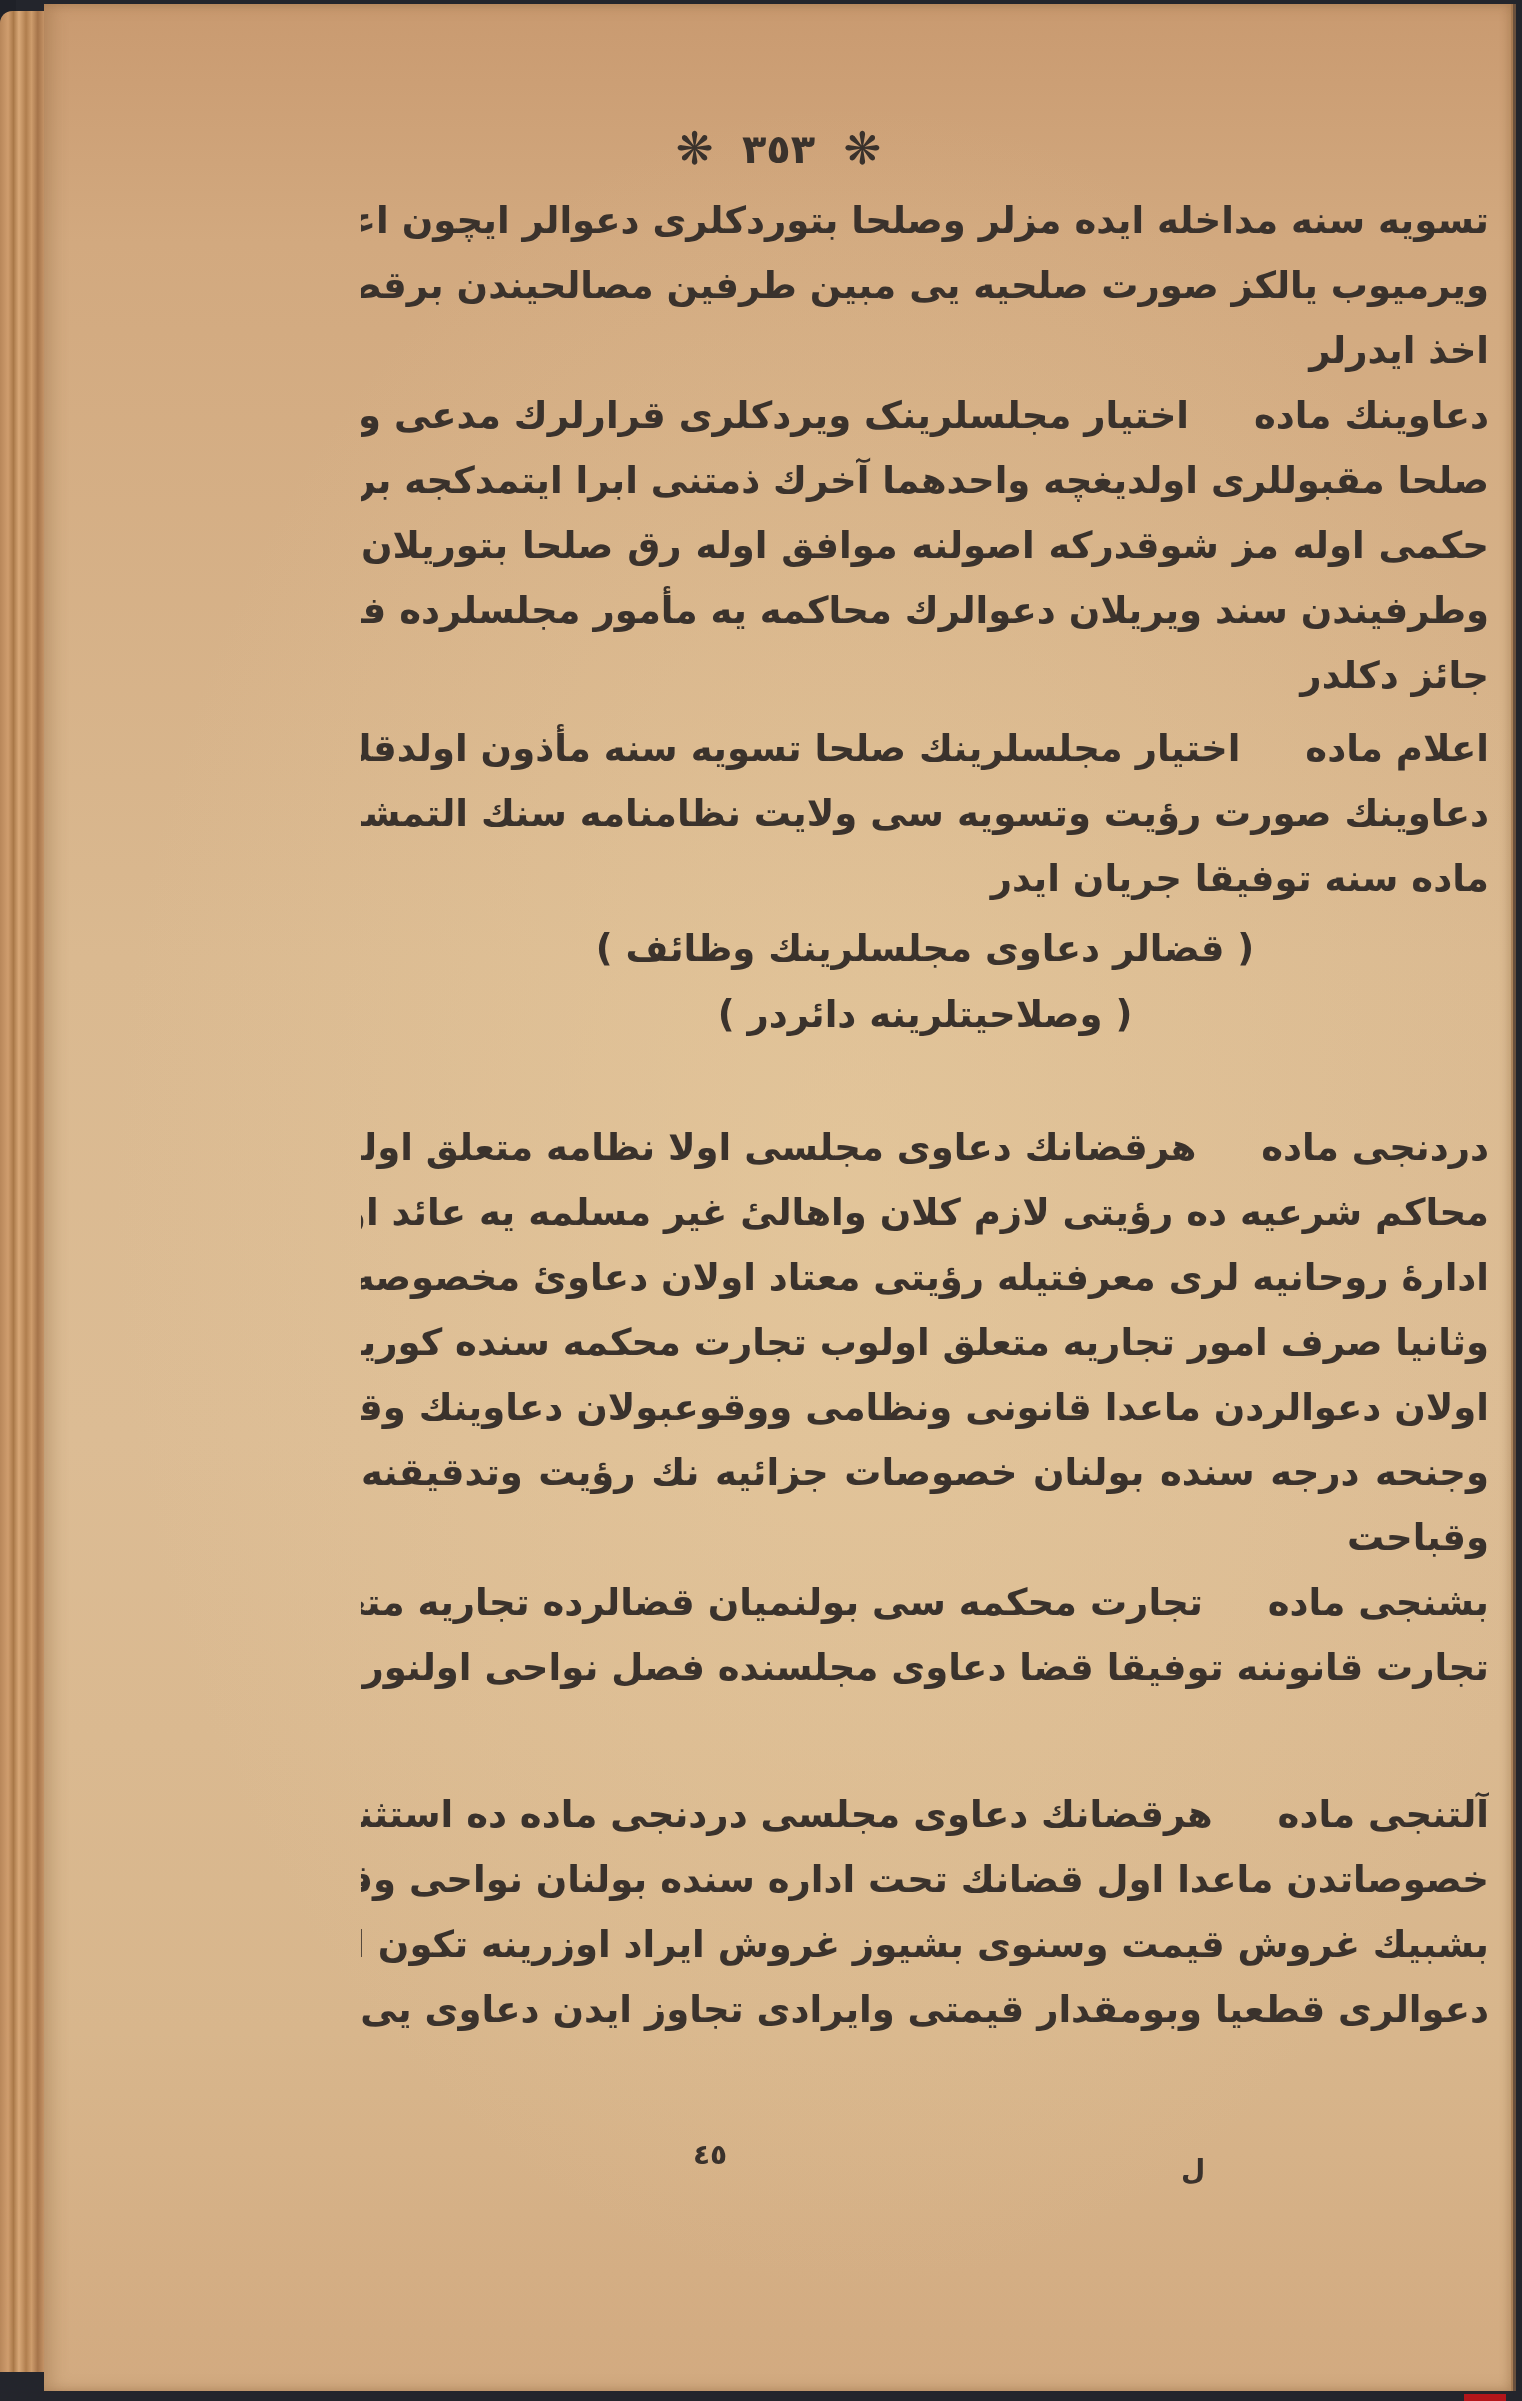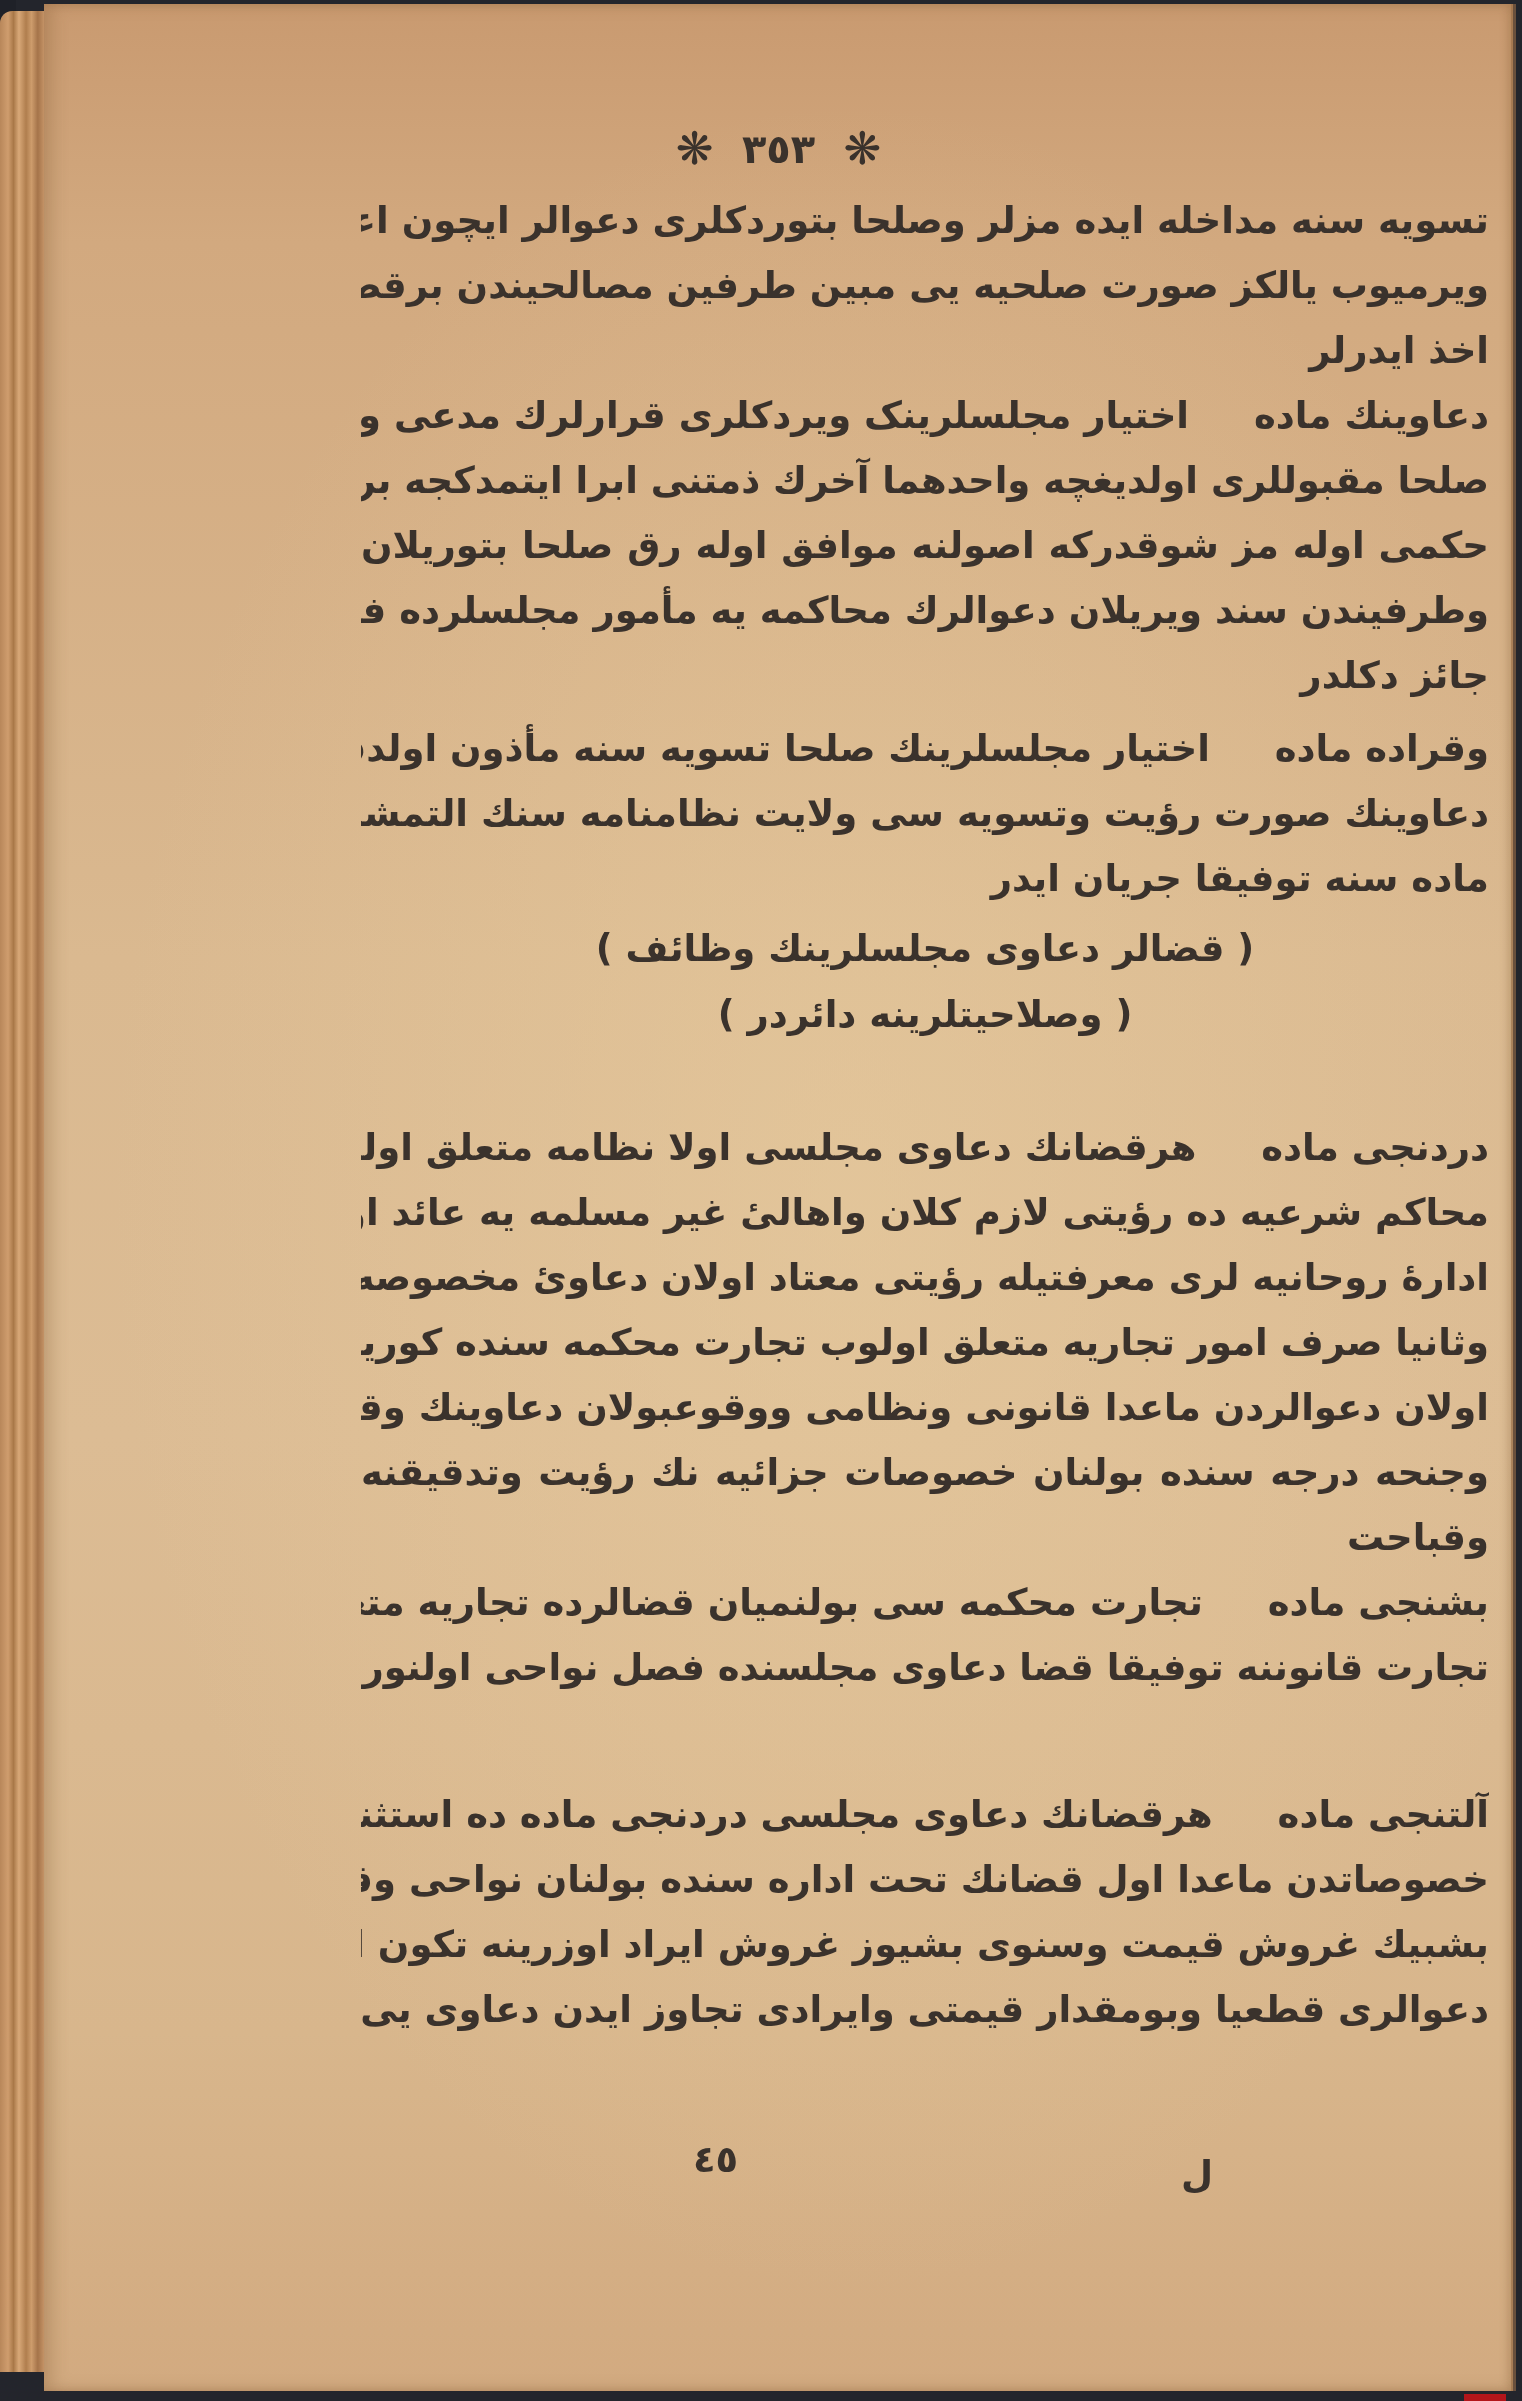--- a/index.html
+++ b/index.html
@@ -125,21 +125,21 @@
   }
   .gap-small { height: 8.7px; }
   .gap-large { height: 61px; }
   .gap-mid { height: 82px; }
   .footer {
     position: absolute;
     top: 2134px;
     left: 0;
     width: 100%;
     height: 70px;
-    font-size: 37px;
+    font-size: 28px;
     font-weight: bold;
   }
   .sig {
     position: absolute;
     left: 649px;
     top: 0;
   }
   .mark {
     position: absolute;
     left: 1137px;
@@ -173,21 +173,21 @@
         <span class="line"><span class="article-label">دعاوینك ماده</span> <span>اختیار مجلسلرینک ویردکلری قرارلرك مدعی ومدعی علیهك</span></span>
         <span class="line">صلحا مقبوللری اولدیغچه واحدهما آخرك ذمتنی ابرا ایتمدکجه برکونه</span>
         <span class="line">حکمی اوله مز     شوقدرکه اصولنه موافق اوله رق صلحا بتوریلان</span>
         <span class="line">وطرفیندن سند ویریلان دعوالرك محاکمه یه مأمور مجلسلرده فصل ورؤیتی</span>
         <span class="line last">جائز دکلدر</span>
       </div>
 
       <div class="gap-small"></div>
 
       <div>
-        <span class="line"><span class="article-label">وقراده ماده</span> <span>اختیار مجلسلرینك صلحا تسویه سنه مأذون اولدقلری</span></span>
+        <span class="line"><span class="article-label">اعلام ماده</span> <span>اختیار مجلسلرینك صلحا تسویه سنه مأذون اولدقلری</span></span>
         <span class="line">دعاوینك صورت رؤیت وتسویه سی ولایت نظامنامه سنك التمشنجی</span>
         <span class="line last">ماده سنه توفیقا جریان ایدر</span>
       </div>
 
       <div class="headings">
         <span class="heading-line">( قضالر دعاوی مجلسلرینك وظائف )</span>
         <span class="heading-line">( وصلاحیتلرینه دائردر )</span>
       </div>
 
       <div class="gap-large"></div>

